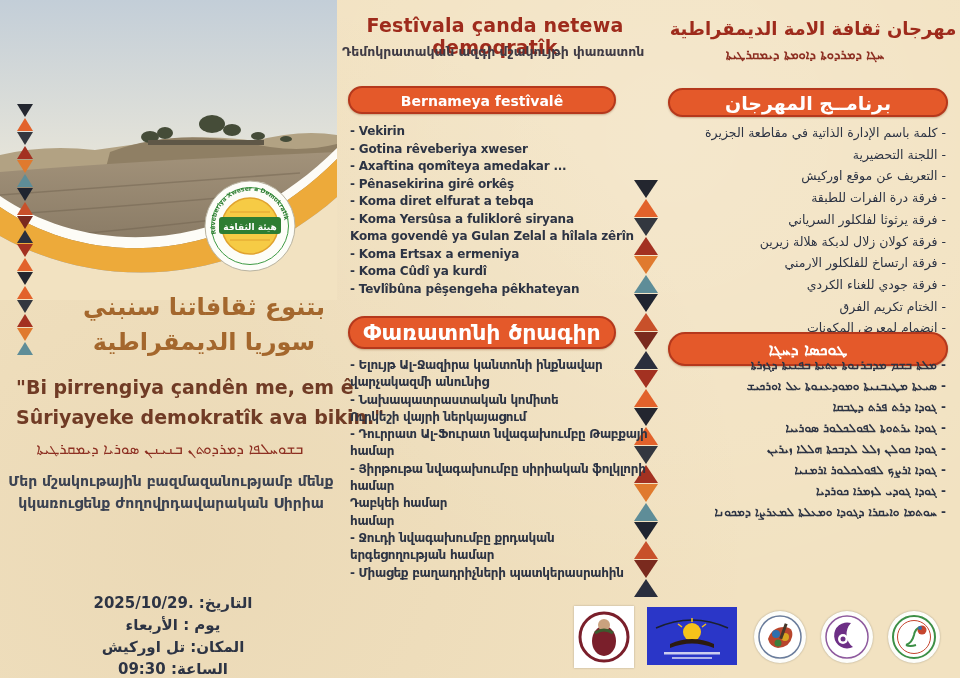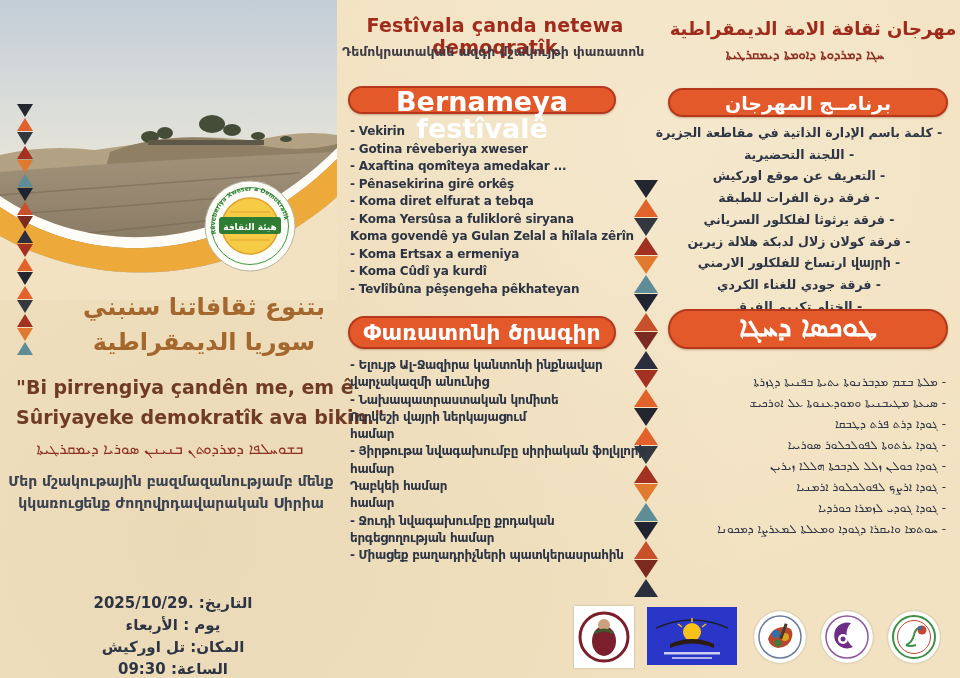--- a/index.html
+++ b/index.html
@@ -20,36 +20,36 @@
     border-radius:999px; color:var(--banner_text); font-weight:bold;
     text-align:center; box-sizing:border-box;
     box-shadow:0 1px 2px rgba(120,60,20,.35);
   }
   .list .li { white-space:nowrap; }
   
   .c-title { left:342px; top:14px; width:306px; text-align:center; font-weight:bold;
              font-size:19px; color:var(--title_red); letter-spacing:.2px; }
   .c-sub   { left:342px; top:44px; width:306px; text-align:left; font-weight:bold;
              font-size:12.5px; color:#3f3b45; }
-  .c-b1 { left:348px; top:86px; width:268px; height:28px; font-size:27px; line-height:27px; }
+  .c-b1 { left:348px; top:86px; width:268px; height:28px; font-size:14px; line-height:27px; }
   .c-list1 { left:350px; top:123px; width:290px; font-size:12px; font-weight:bold;
              color:var(--list_dark); line-height:17.5px; letter-spacing:-0.2px; }
   .c-b2 { left:348px; top:316px; width:268px; height:33px; font-size:22px; line-height:30px; }
   .c-list2 { left:350px; top:357px; width:292px; font-size:12px; font-weight:bold;
              color:var(--list_dark); line-height:17.3px; letter-spacing:-0.3px; }
   
   .r-title { left:658px; top:18px; width:294px; text-align:center; font-weight:bold;
              font-size:18px; color:var(--title_red);margin-left:8px; }
   .r-sub   { left:658px; top:47px; width:294px; text-align:center; font-weight:bold;
              font-size:13px; color:var(--syriac_red); }
   .r-b1 { left:668px; top:88px; width:280px; height:29px; font-size:19px; line-height:26px; }
-  .r-list1 { left:652px; top:122px; width:294px; font-size:12.5px; font-weight:bold;
-             color:var(--list_dark); line-height:21.7px; text-align:center; }
-  .r-b2 { left:668px; top:309px; width:280px; height:40px; font-size:28px; line-height:31px; }
-  .r-list2 { left:652px; top:372px; width:294px; font-size:12px; font-weight:normal;
+  .r-list1 { left:652px; top:122px; width:294px; font-size:12.5px; font-weight:normal;
+             color:var(--list_dark); line-height:21.7px; text-align:right; }
+  .r-b2 { left:668px; top:332px; width:280px; height:34px; font-size:16px; line-height:31px; }
+  .r-list2 { left:652px; top:355px; width:294px; font-size:12px; font-weight:bold;
              color:var(--list_dark); line-height:21px; text-align:right; }
   
   .l-heading { left:58px; top:290px; width:292px; text-align:center; font-weight:bold;
                font-size:24px; color:var(--heading_brown); line-height:35px; }
   .l-quote { left:16px; top:372px; width:334px; text-align:center; font-weight:bold;
              font-size:19px; color:var(--quote_brown); line-height:30px; }
   .l-syriac { left:8px; top:440px; width:324px; text-align:center; font-weight:normal;
               font-size:15px; color:var(--syriac_red); }
   .l-armenian { left:6px; top:470px; width:330px; text-align:center; font-weight:bold;
                 font-size:14px; color:var(--armenian_gray); line-height:22px; }
@@ -200,41 +200,42 @@
       <div class="li">- Koma Ertsax a ermeniya</div>
       <div class="li">- Koma Cûdî ya kurdî</div>
       <div class="li">- Tevlîbûna pêşengeha pêkhateyan</div>
     </div>
   <div class="abs banner c-b2">Փառատոնի ծրագիր</div>
   <div class="abs c-list2 list">
       <div class="li">- Ելույթ Ալ-Ջազիրա կանտոնի ինքնավար</div>
       <div class="li">վարչակազմի անունից</div>
       <div class="li">- Նախապատրաստական կոմիտե</div>
       <div class="li">Ուրկեշի վայրի ներկայացում</div>
+      <div class="li">- Դուրրատ Ալ-Ֆուրատ նվագախումբը Թաբքայի</div>
       <div class="li">համար</div>
       <div class="li">- Յիրթութա նվագախումբը սիրիական ֆոլկլորի</div>
       <div class="li">համար</div>
       <div class="li">Դաբկեի համար</div>
       <div class="li">համար</div>
       <div class="li">- Ջուդի նվագախումբը քրդական</div>
       <div class="li">երգեցողության համար</div>
       <div class="li">- Միացեք բաղադրիչների պատկերասրահին</div>
     </div>
 
   <div class="abs r-title" dir="rtl">مهرجان ثقافة الامة الديمقراطية</div>
   <div class="abs banner r-b1" dir="rtl">برنامــج المهرجان</div>
   <div class="abs r-sub" dir="rtl">ܚܓܐ ܕܡܪܕܘܬܐ ܕܐܘܡܬܐ ܕܝܡܩܪܛܝܬܐ</div>
   <div class="abs r-list1 list" dir="rtl">
       <div class="li">- كلمة باسم الإدارة الذاتية في مقاطعة الجزيرة</div>
       <div class="li">- اللجنة التحضيرية</div>
       <div class="li">- التعريف عن موقع اوركيش</div>
       <div class="li">- فرقة درة الفرات للطبقة</div>
       <div class="li">- فرقة يرثوثا لفلكلور السرياني</div>
       <div class="li">- فرقة كولان زلال لدبكة هلالة زيرين</div>
-      <div class="li">- վայրի ارتساخ للفلكلور الارمني</div>
+      <div class="li">- فرقة ارتساخ للفلكلور الارمني</div>
       <div class="li">- فرقة جودي للغناء الكردي</div>
       <div class="li">- الختام تكريم الفرق</div>
       <div class="li">- انضمام لمعرض المكونات</div>
     </div>
   <div class="abs banner r-b2" dir="rtl">ܛܘܟܣܐ ܕܚܓܐ</div>
   <div class="abs r-list2 list" dir="rtl">
       <div class="li">- ܡܠܬܐ ܒܫܡ ܡܕܒܪܢܘܬܐ ܝܬܝܬܐ ܒܦܢܝܬܐ ܕܓܙܪܬܐ</div>
       <div class="li">- ܣܝܥܬܐ ܡܛܝܒܢܝܬܐ ܘܡܘܕܥܢܘܬܐ ܥܠ ܐܘܪܟܝܫ</div>
       <div class="li">- ܓܘܕܐ ܕܪܬ ܦܪܬ ܕܛܒܩܐ</div>
       <div class="li">- ܓܘܕܐ ܝܪܬܘܬܐ ܠܦܘܠܟܠܘܪ ܣܘܪܝܝܐ</div>

